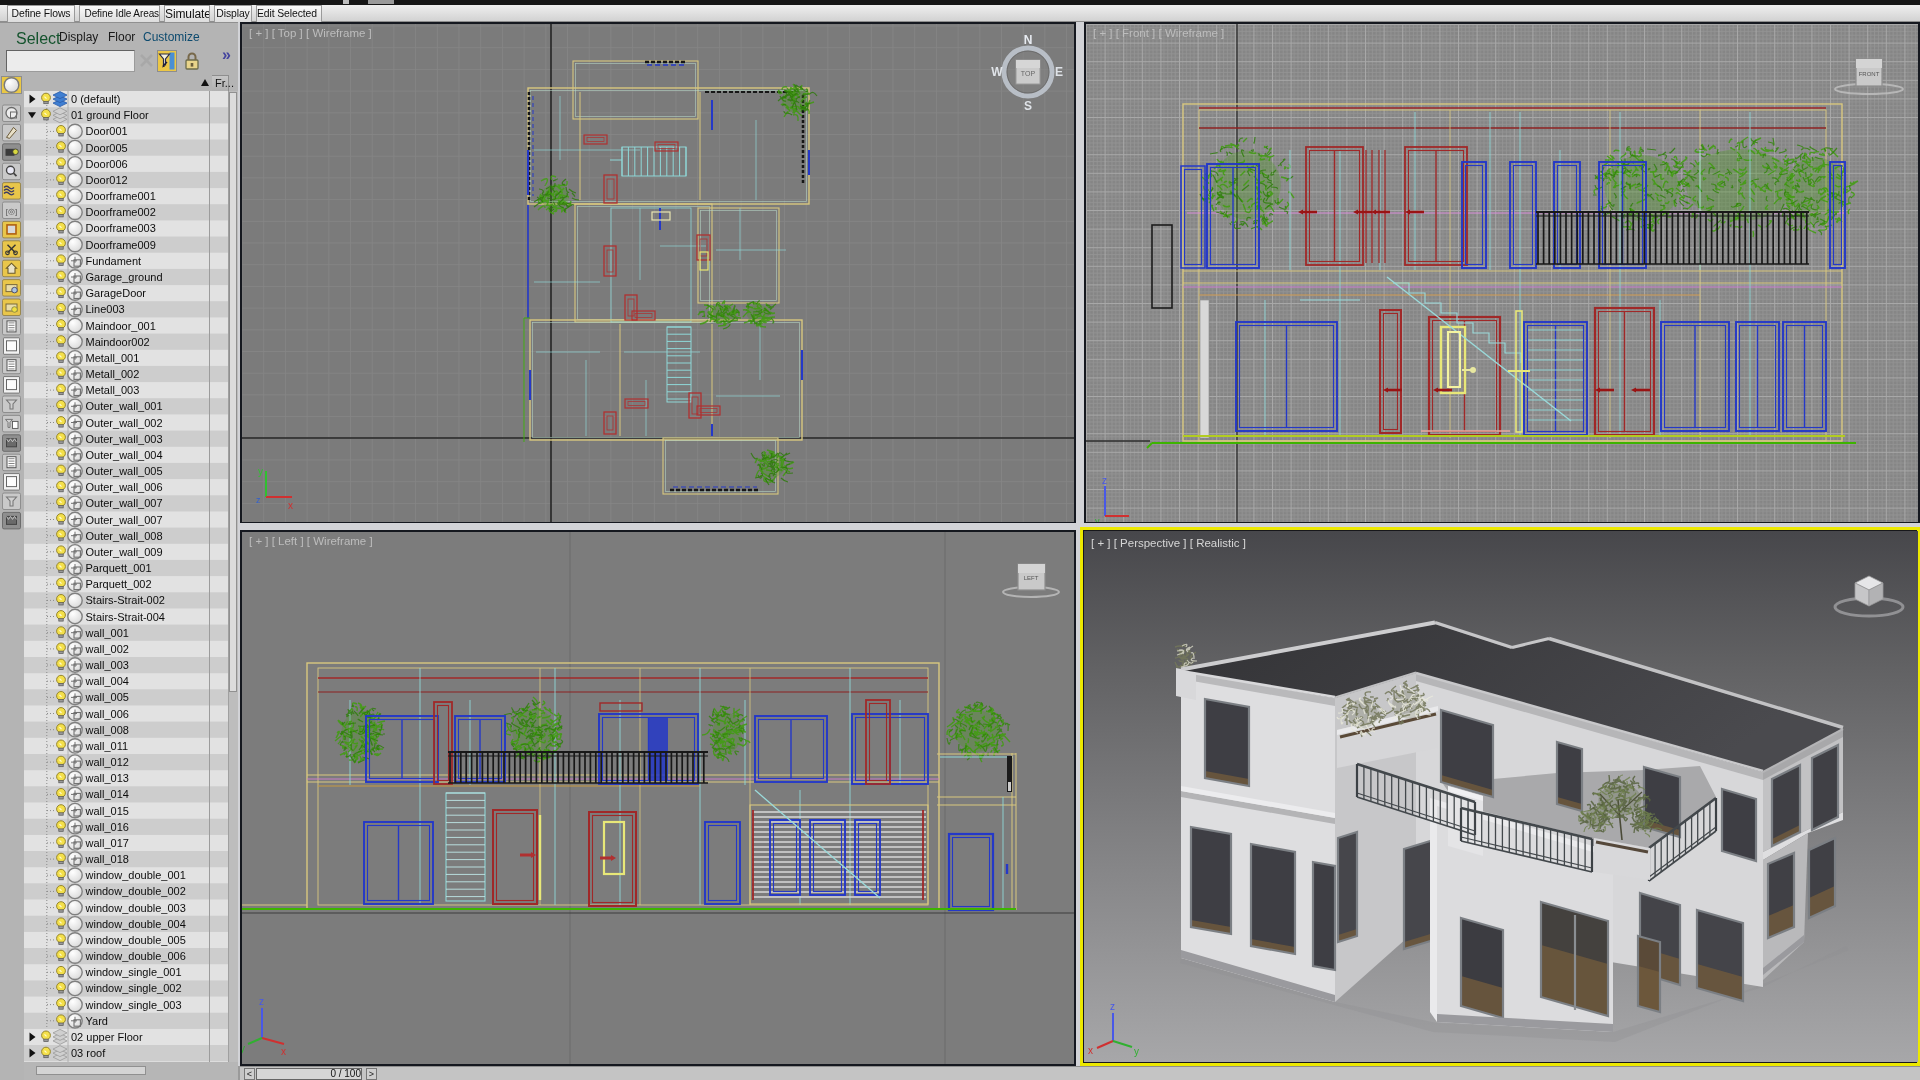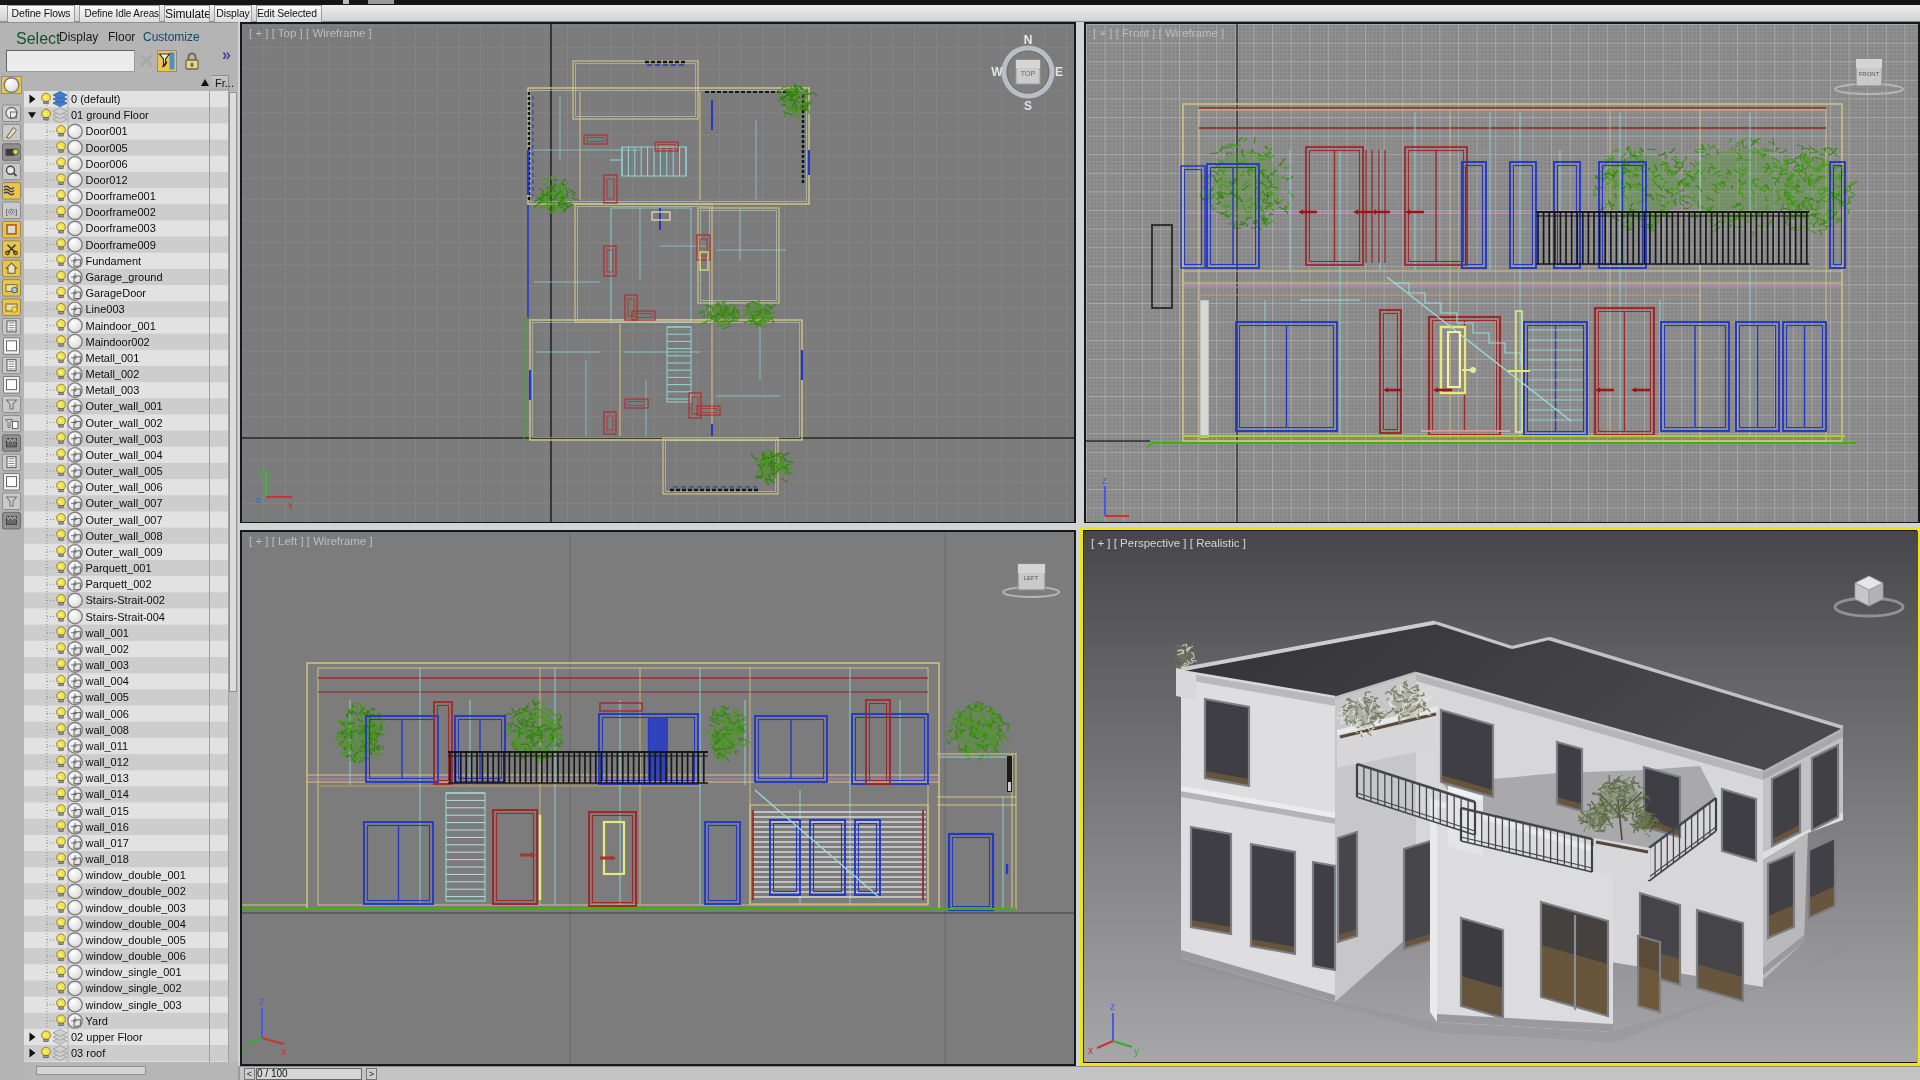--- a/index.html
+++ b/index.html
@@ -1443,15 +1443,15 @@
       <line x1="29.0" y1="510.0" x2="29.0" y2="482.0" stroke="#4858e8" stroke-width="2"></line>
       <line x1="29.0" y1="510.0" x2="13.0" y2="517.0" stroke="#d03030" stroke-width="2"></line>
       <line x1="29.0" y1="510.0" x2="48.0" y2="516.0" stroke="#30b030" stroke-width="2"></line>
       <text x="26.0" y="479.0" font-family="Liberation Sans, sans-serif" font-size="10" fill="#4858e8" text-anchor="start" font-weight="normal">z</text>
       <text x="4.0" y="523.0" font-family="Liberation Sans, sans-serif" font-size="10" fill="#d03030" text-anchor="start" font-weight="normal">x</text>
       <text x="50.0" y="524.0" font-family="Liberation Sans, sans-serif" font-size="10" fill="#30b030" text-anchor="start" font-weight="normal">y</text>
       <text x="7.0" y="16.0" font-family="Liberation Sans, sans-serif" font-size="11.5" fill="#d6d6d6" text-anchor="start" font-weight="normal">[ + ] [ Perspective ] [ Realistic ]</text>
     </svg>
     <div class="abs" style="left:238px;top:1066px;width:1682px;height:14px;background:#c4c4c4;border-top:1px solid #8e8e8e"></div>
     <div class="abs" style="left:244px;top:1068px;width:11px;height:12px;background:#cecece;border:1px solid #777;font-size:9px;line-height:10px;text-align:center;color:#222">&lt;</div>
-    <div class="abs" style="left:256px;top:1068px;width:106px;height:12px;background:#d6d6d6;border:1px solid #666;font-size:10px;line-height:10px;text-align:left;color:#111">0 / 100</div>
+    <div class="abs" style="left:256px;top:1068px;width:106px;height:12px;background:#d6d6d6;border:1px solid #666;font-size:10px;line-height:10px;text-align:right;color:#111">0 / 100</div>
     <div class="abs" style="left:366px;top:1068px;width:11px;height:12px;background:#cecece;border:1px solid #777;font-size:9px;line-height:10px;text-align:center;color:#222">&gt;</div>
     <div class="abs" style="left:238px;top:1066px;width:2px;height:14px;background:#9a9a9a"></div>
   </div>
 </body></html>

